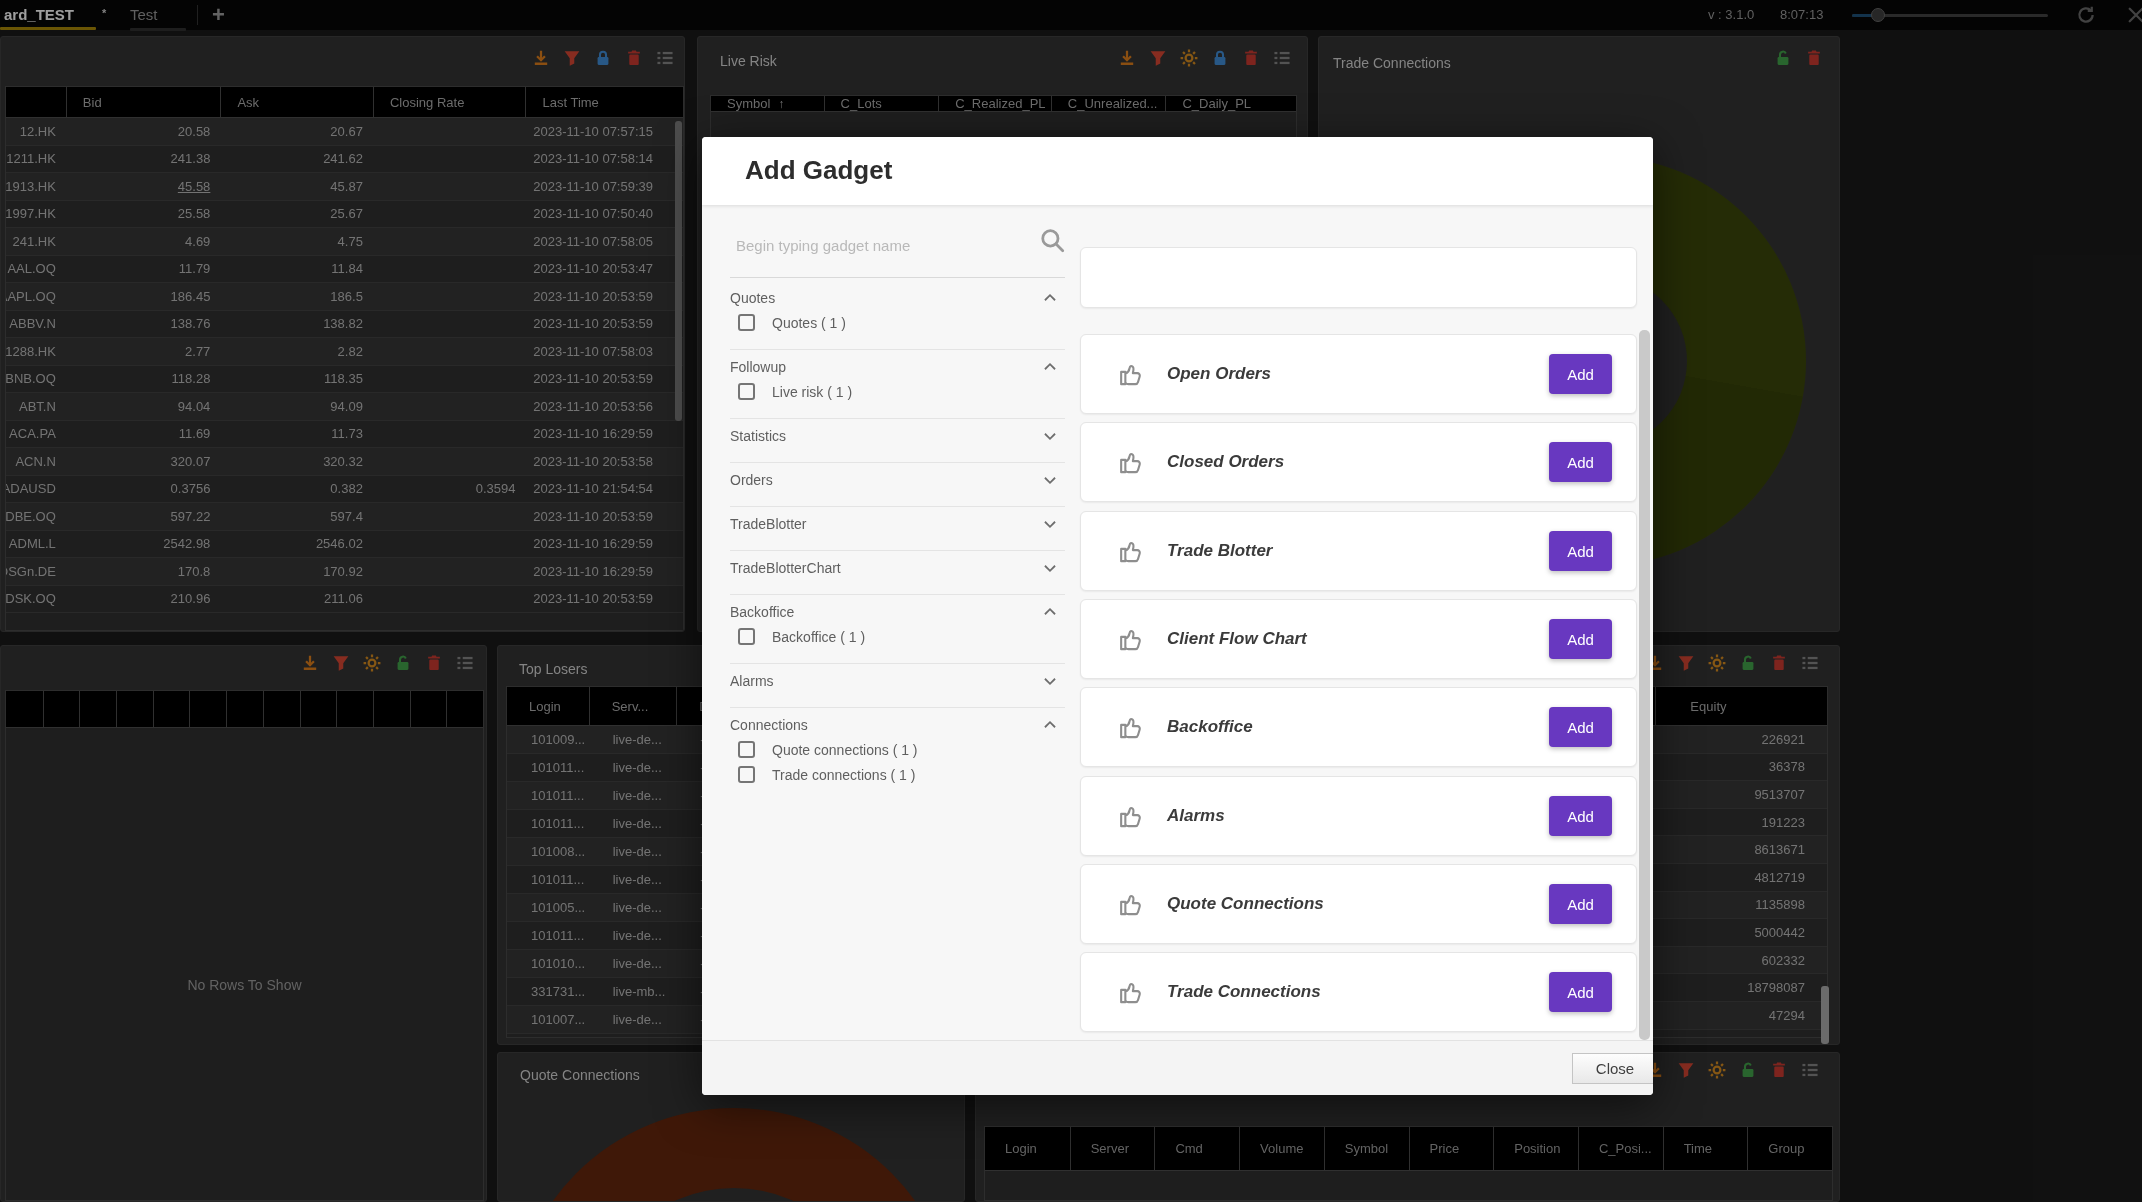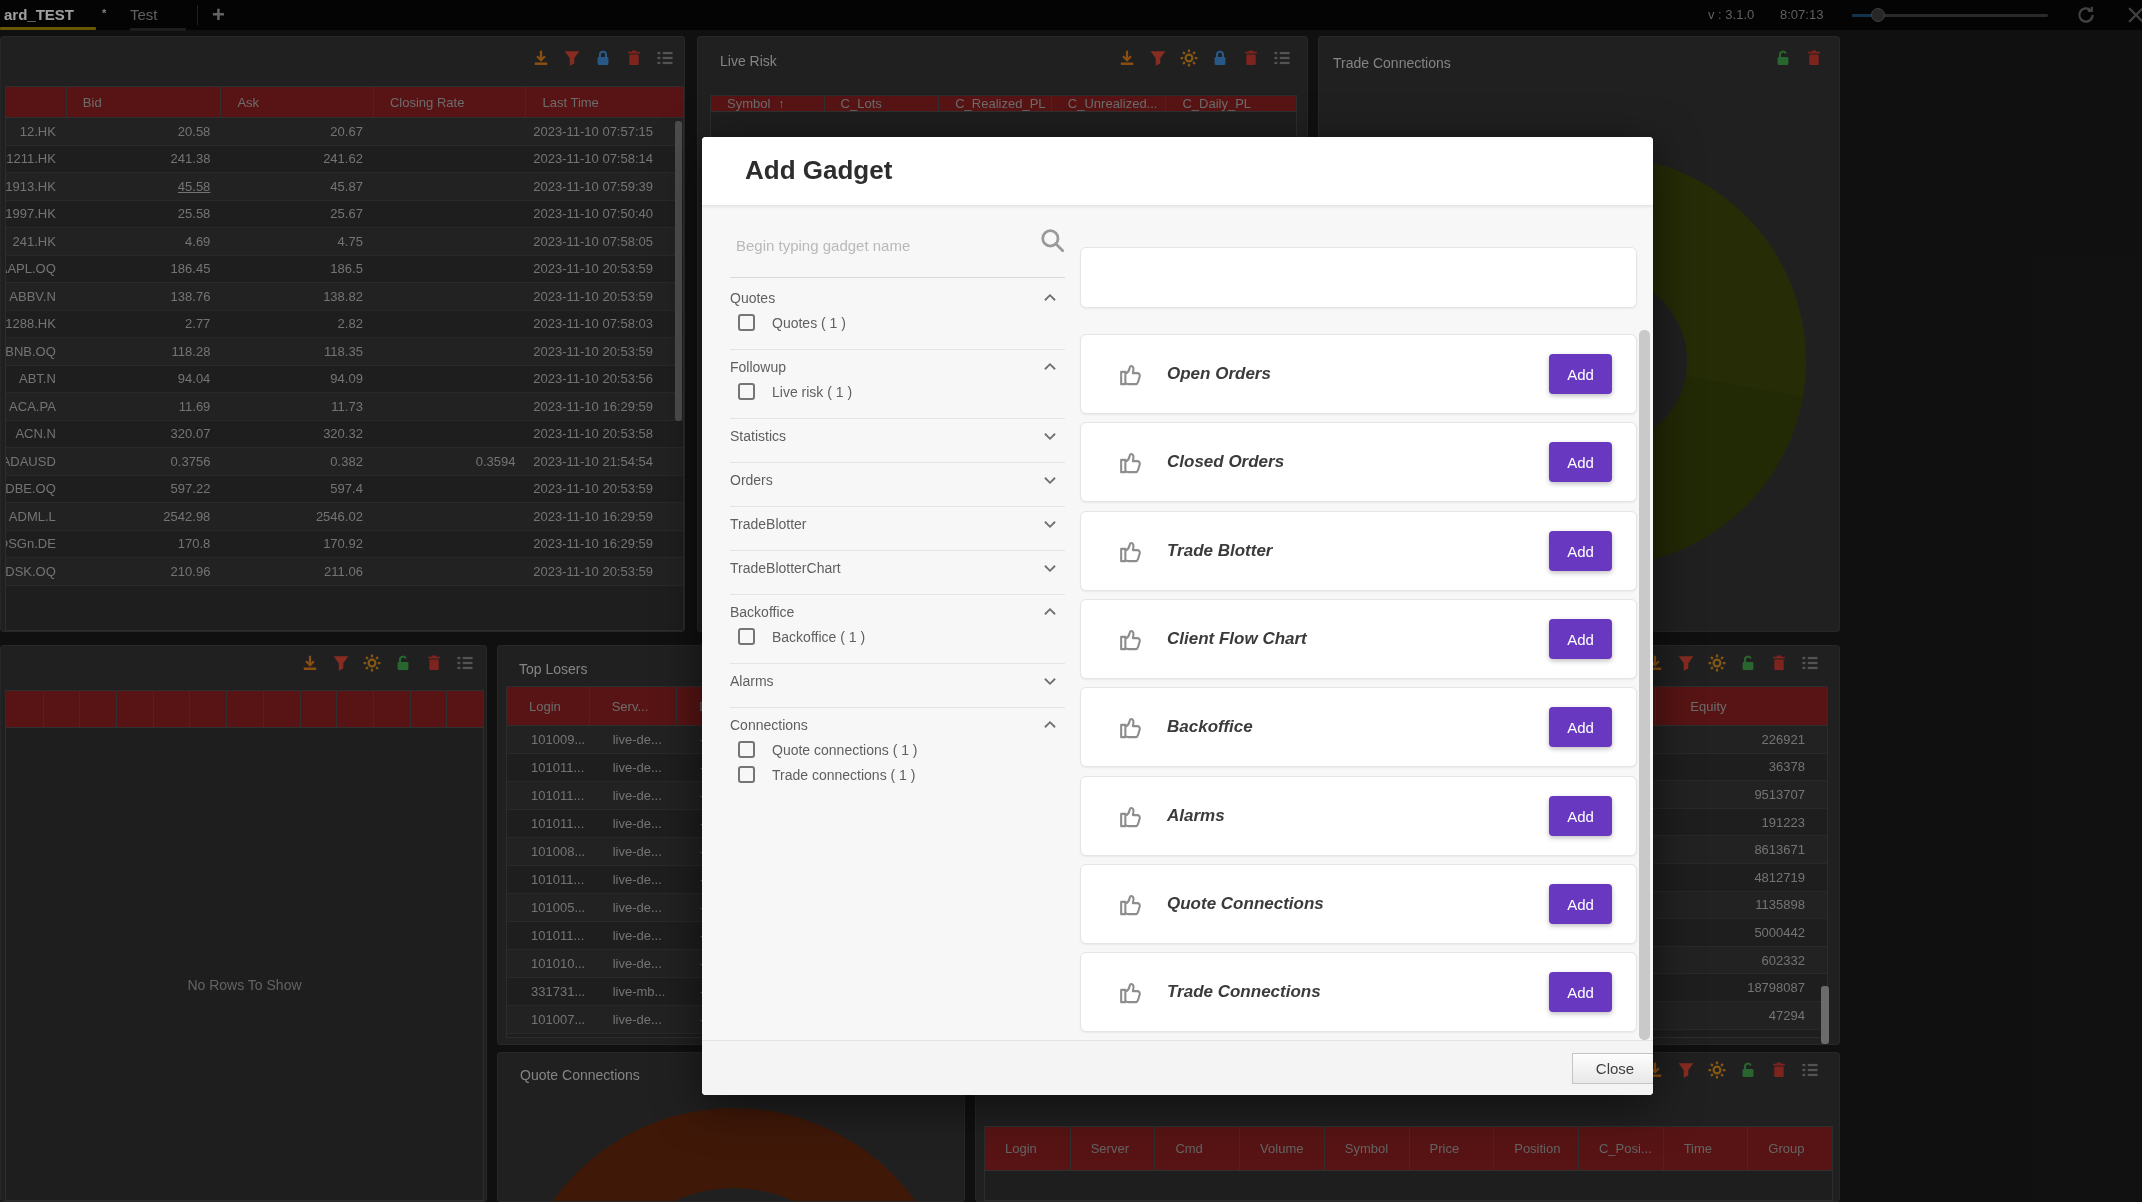--- a/index.html
+++ b/index.html
@@ -24,21 +24,21 @@
   .dash{position:absolute;inset:0;z-index:1;}
   .panel{position:absolute;background:#2f2f2f;border:1px solid #383838;border-radius:3px;overflow:hidden;}
   .ptitle{position:absolute;font-size:14px;color:#bdbdbd;white-space:nowrap;}
   .tb{position:absolute;display:flex;gap:13px;align-items:center;}
   .tb-ic{width:18px;height:18px;display:inline-block;cursor:pointer;}
   .tb-ic svg{width:18px;height:18px;display:block;}
   .ic-download{color:#c77119;} .ic-filter{color:#c2402e;} .ic-gear{color:#c07d1c;}
   .ic-lock{color:#3a7fc1;} .ic-unlock{color:#3b9142;} .ic-trash{color:#b5342c;} .ic-columns{color:#787878;}
 
   .dtable{position:absolute;border:1px solid #414141;background:#2c2c2c;}
-  .thead{display:flex;background:#7f1d1d;border-bottom:1px solid #464646;}
+  .thead{display:flex;background:#000000;border-bottom:1px solid #464646;}
   .th{font-size:13px;color:#9b9b9b;display:flex;align-items:center;padding-left:16px;border-left:1px solid #454545;overflow:hidden;white-space:nowrap;}
   .th:first-child{border-left:none;}
   .arr{margin-left:8px;color:#a7a7a7;font-size:12px;}
   .tr{display:flex;border-bottom:1px solid #3b3b3b;}
   .tr:nth-child(odd){background:#323232;}
   .tr:nth-child(even){background:#2c2c2c;}
   .td{font-size:13px;color:#a5a5a5;overflow:hidden;white-space:nowrap;display:flex;align-items:center;}
 
   
   #quotes-body .tr{height:27.5px;}
@@ -206,20 +206,27 @@
               <div class="td c4" style="width: 158px;">2023-11-10 07:50:40</div>
             </div>
             <div class="tr" style="height: 27.5px;">
               <div class="td c0" style="width: 60px;">241.HK</div>
               <div class="td c1" style="width: 155px;">4.69</div>
               <div class="td c2" style="width: 153px; text-align: right;">4.75</div>
               <div class="td c3" style="width: 153px;"></div>
               <div class="td c4" style="width: 158px;">2023-11-10 07:58:05</div>
             </div>
             <div class="tr" style="height: 27.5px;">
+              <div class="td c0" style="width: 60px;">AAL.OQ</div>
+              <div class="td c1" style="width: 155px;">11.79</div>
+              <div class="td c2" style="width: 153px;">11.84</div>
+              <div class="td c3" style="width: 153px;"></div>
+              <div class="td c4" style="width: 158px;">2023-11-10 20:53:47</div>
+            </div>
+            <div class="tr" style="height: 27.5px;">
               <div class="td c0" style="width: 60px;">AAPL.OQ</div>
               <div class="td c1" style="width: 155px;">186.45</div>
               <div class="td c2" style="width: 153px;">186.5</div>
               <div class="td c3" style="width: 153px;"></div>
               <div class="td c4" style="width: 158px;">2023-11-10 20:53:59</div>
             </div>
             <div class="tr" style="height: 27.5px;">
               <div class="td c0" style="width: 60px;">ABBV.N</div>
               <div class="td c1" style="width: 155px;">138.76</div>
               <div class="td c2" style="width: 153px;">138.82</div>

